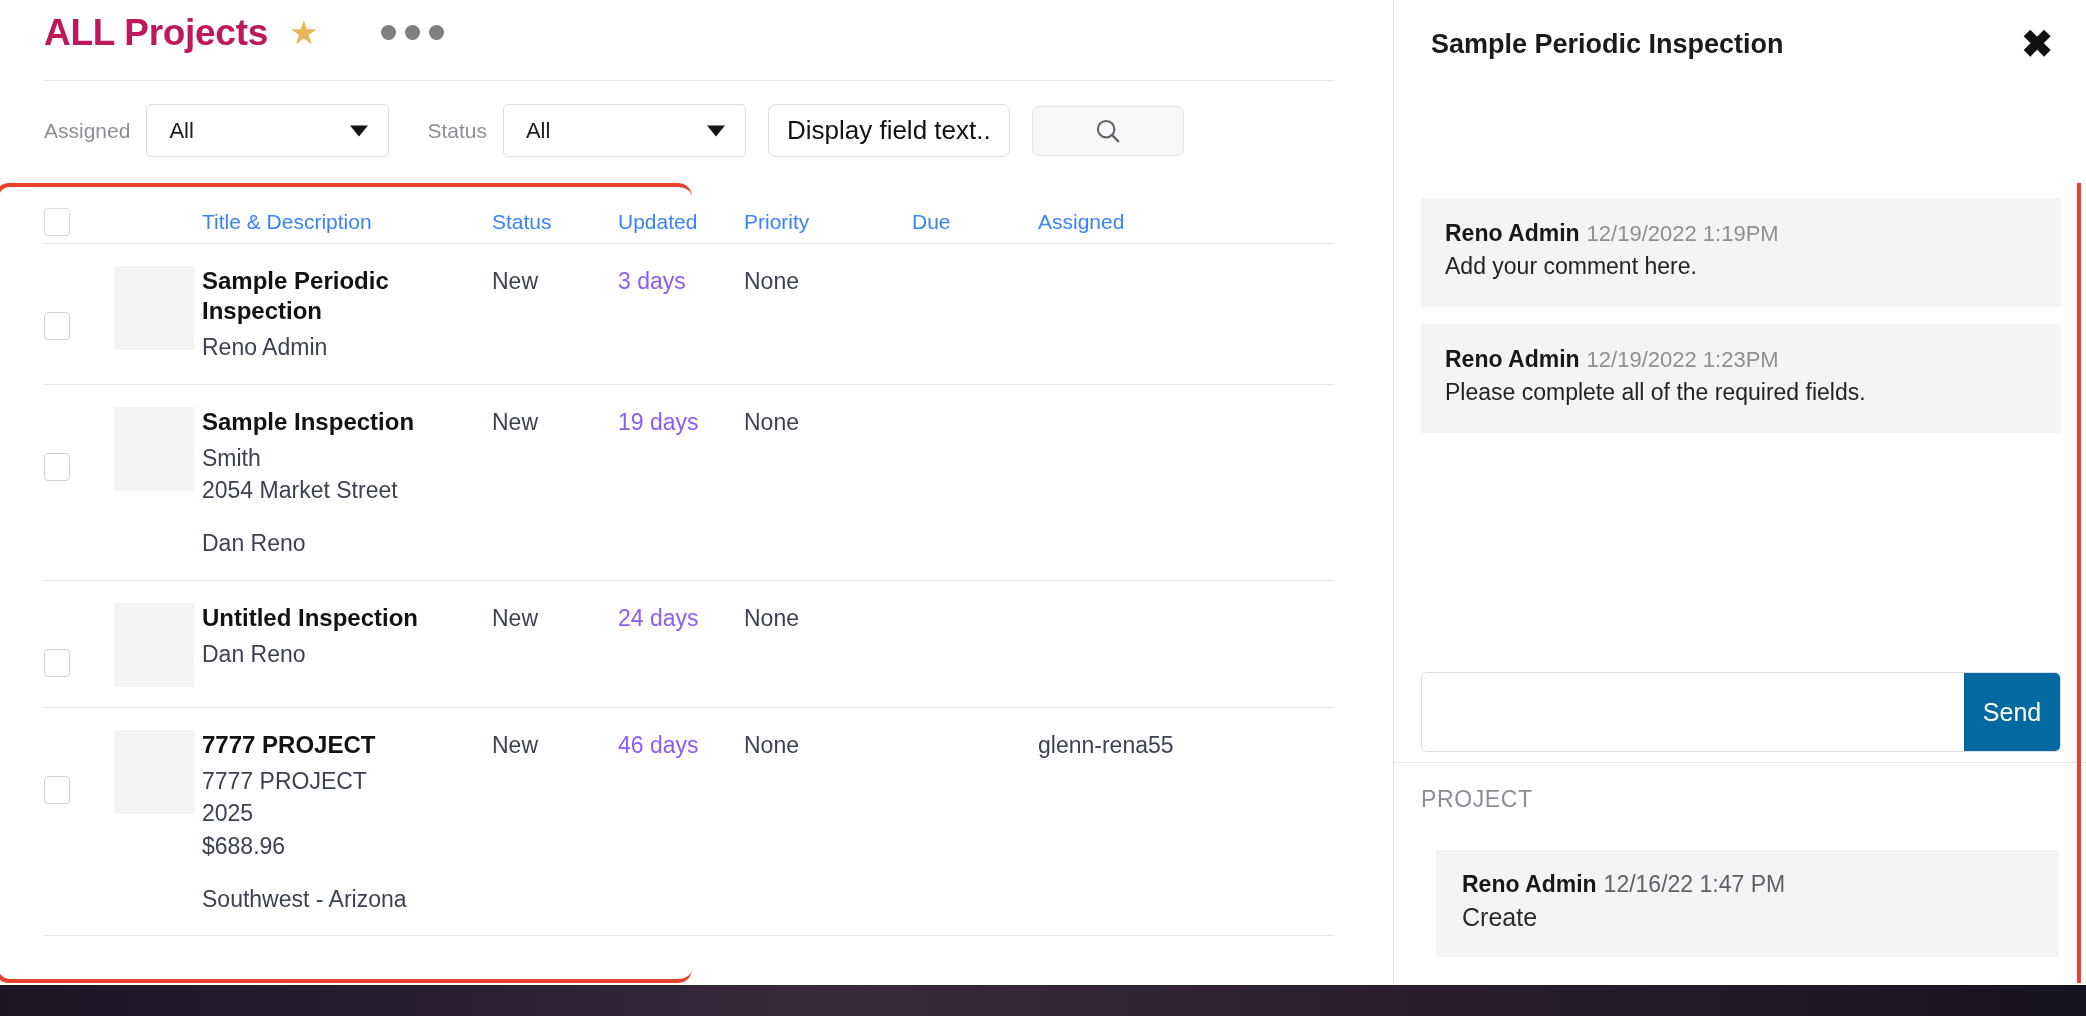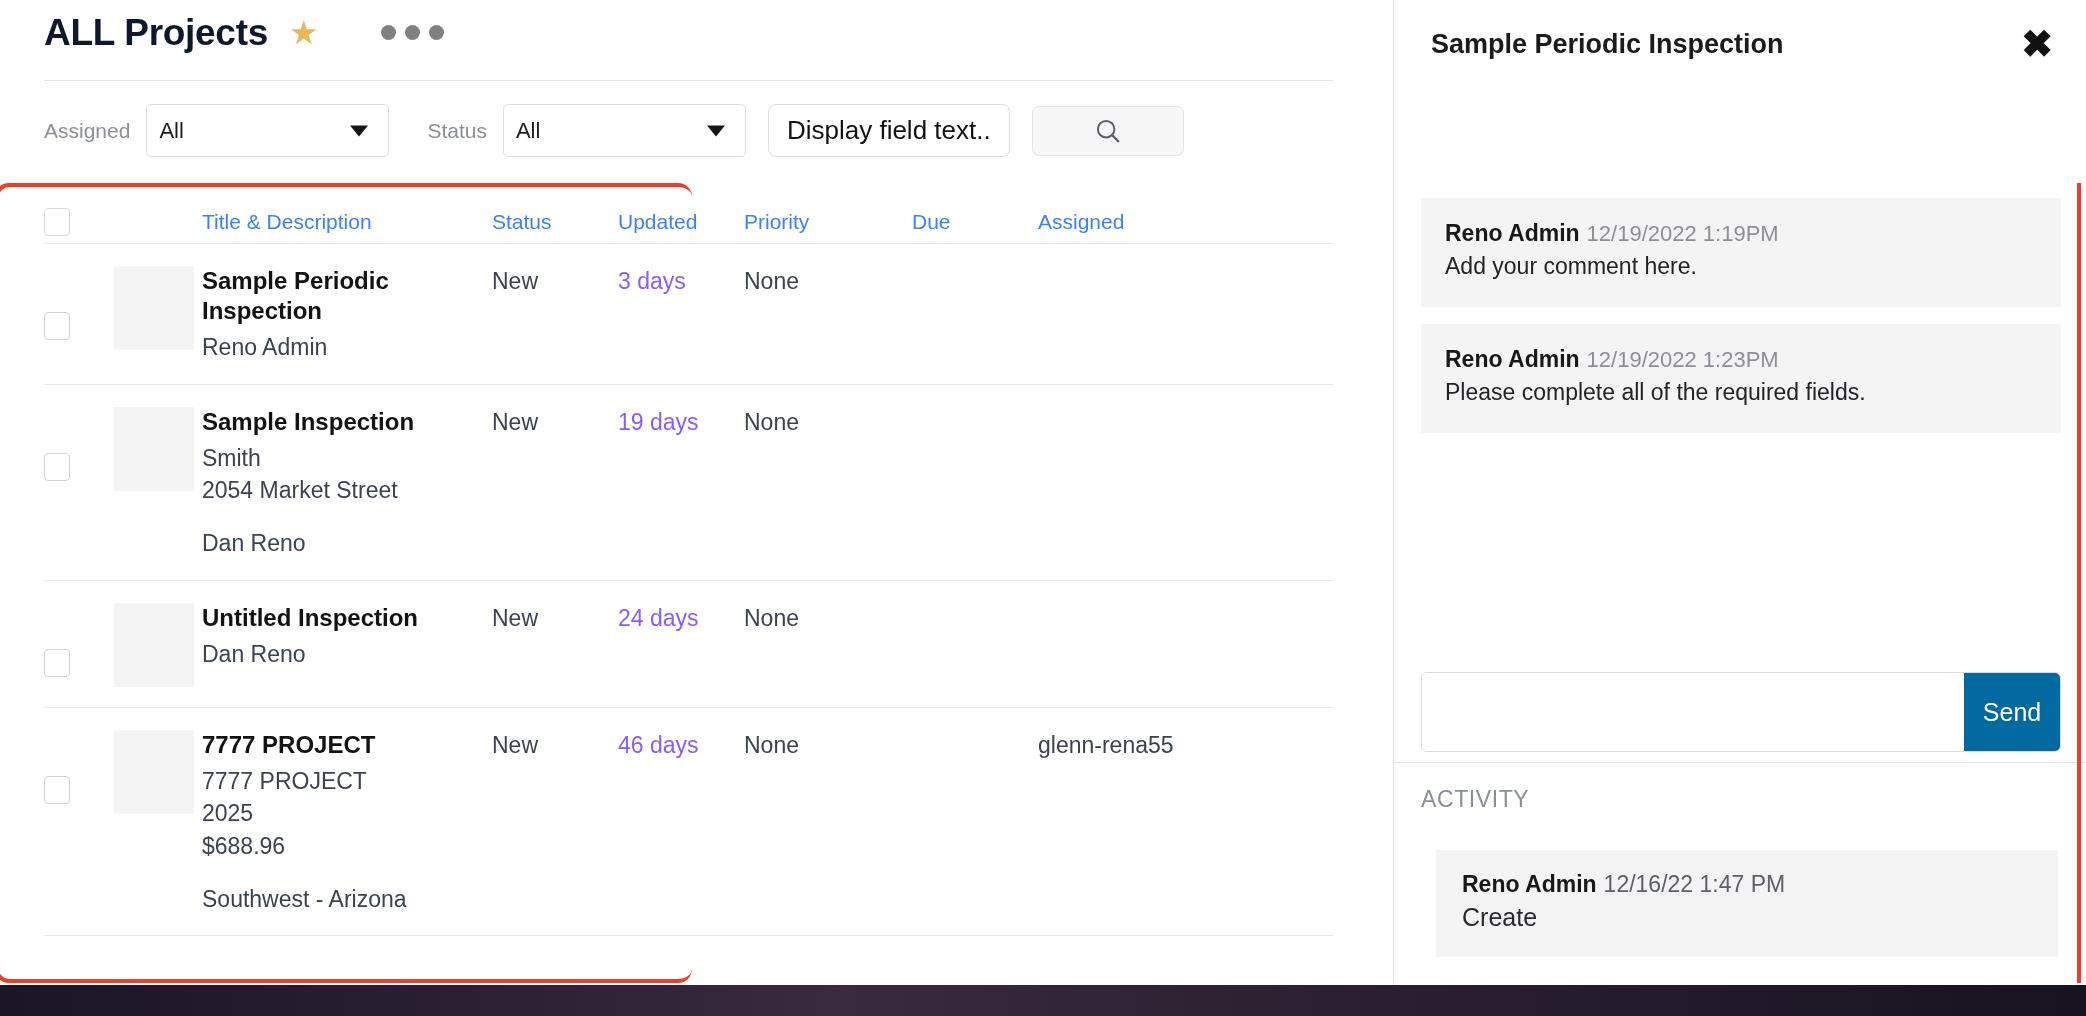--- a/index.html
+++ b/index.html
@@ -22,39 +22,39 @@
   }
 
   
   .main-pane {
     position: absolute; left: 0; top: 0;
     width: 1393px; height: 985px; background:#fff;
   }
 
   .page-header { position: absolute; left: 44px; top: 14px; display:flex; align-items:center; }
   .page-title {
-    font-size: 37px; font-weight: 700; color: #0f172a; letter-spacing: -0.3px;
+    font-size: 37px; font-weight: 700; color: #be185d; letter-spacing: -0.3px;
     line-height: 1;
   }
   .star-icon { margin-left: 21px; font-size: 33px; color: #e8b75c; line-height: 1; }
   .more-icon { margin-left: 62px; display:flex; gap:9px; align-items:center; }
   .more-icon i { display:block; width:15px; height:15px; border-radius:50%; background:#808080; }
 
   .header-rule {
     position:absolute; left:44px; top:80px; width:1290px; height:1px; background:#e6e6e9;
   }
 
   
   .filter-bar { position:absolute; left:44px; top:104px; display:flex; align-items:center; }
   .filter-label {
     font-size:21px; color:#8d8f96; margin-right:16px; white-space:nowrap;
   }
   .select-box {
     position:relative; height:53px; border:1px solid #dedee2; border-radius:5px;
-    background:#fff; display:flex; align-items:center; padding:0 12px;
+    background:#fff; display:flex; align-items:center; padding:0 22px;
   }
   .select-box.assigned { width:243px; }
   .select-box.status { width:243px; margin-left:0; }
   .select-value { font-size:22px; color:#1d1d1f; }
   .caret {
     position:absolute; right:20px; top:50%; transform:translateY(-50%);
     width:0; height:0; border-left:9px solid transparent; border-right:9px solid transparent;
     border-top:11px solid #141414;
   }
   .gap-lg { width:38px; }
@@ -373,21 +373,21 @@
           <div class="c-body">Please complete all of the required fields.</div>
         </div>
       </div>
 
     <div class="composer">
       <input class="composer-input" type="text" placeholder="" style="">
       <button class="send-btn" style="background: #0369a1;">Send</button>
     </div>
 
     <div class="activity-divider"></div>
-    <div class="activity-label">ACTIVITY</div>
+    <div class="activity-label">PROJECT</div>
     <div class="activity-item">
       <div>
         <span class="a-author">Reno Admin</span><span class="a-time">12/16/22 1:47 PM</span>
       </div>
       <div class="a-body">Create</div>
     </div>
   </div>
 
   <div class="rp-outline" style="border-color: rgb(232, 64, 42);"></div>
   <div class="rp-outline-right" style="background: rgb(232, 64, 42);"></div>

